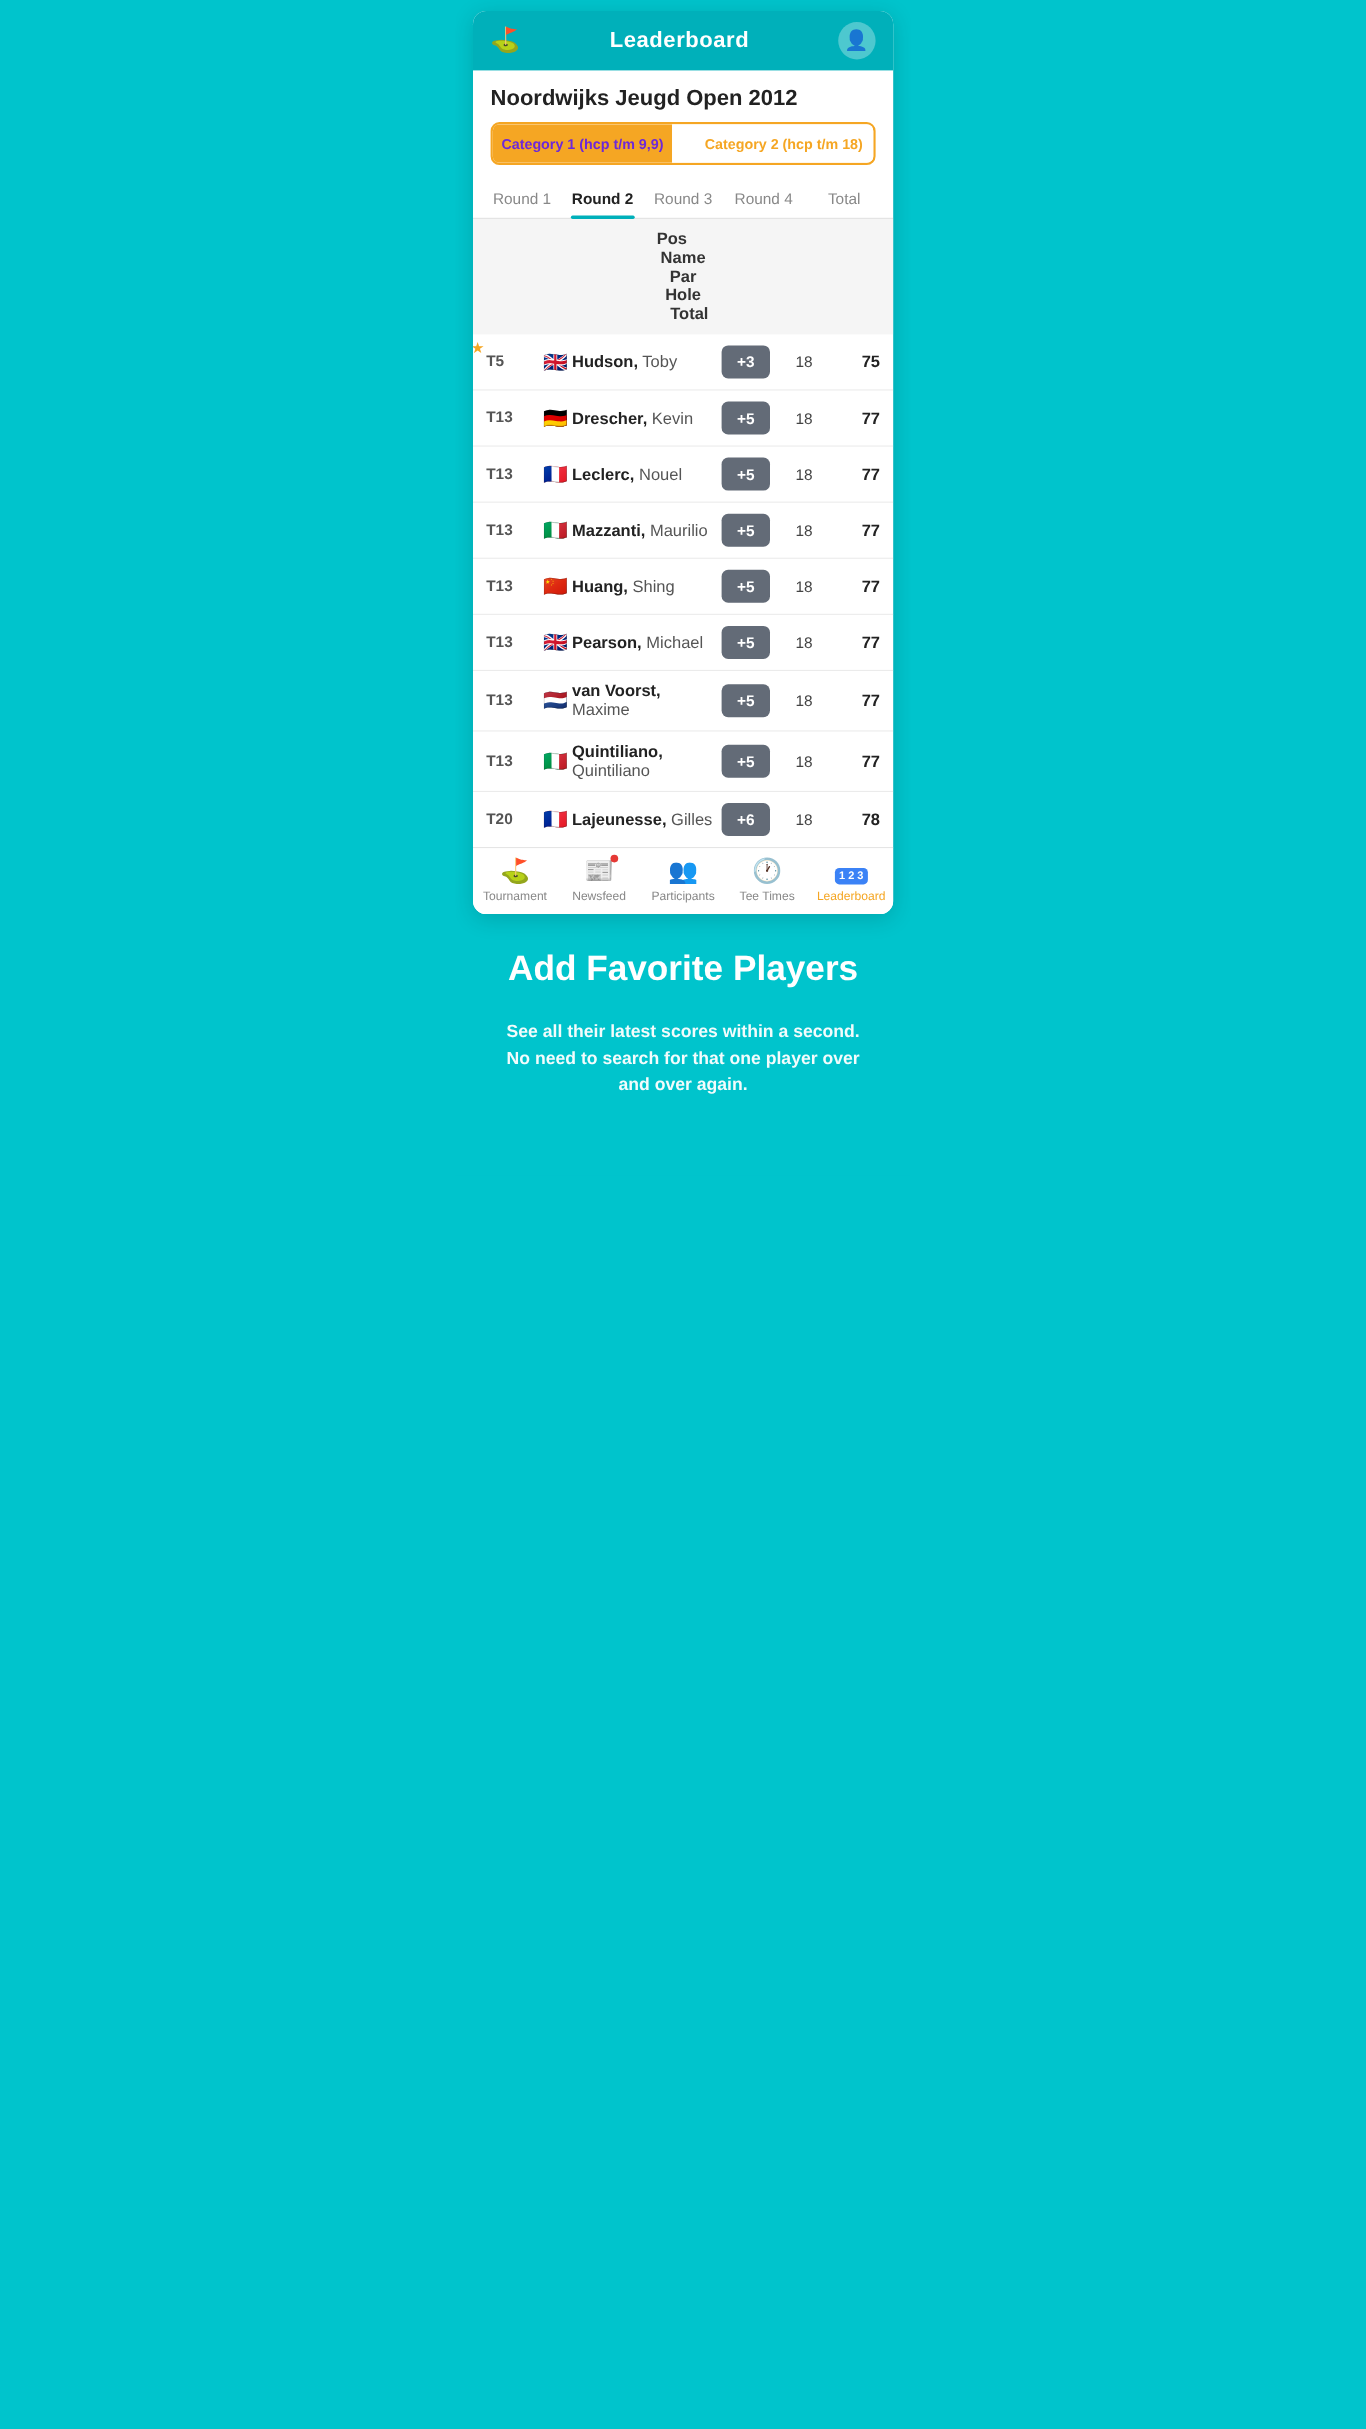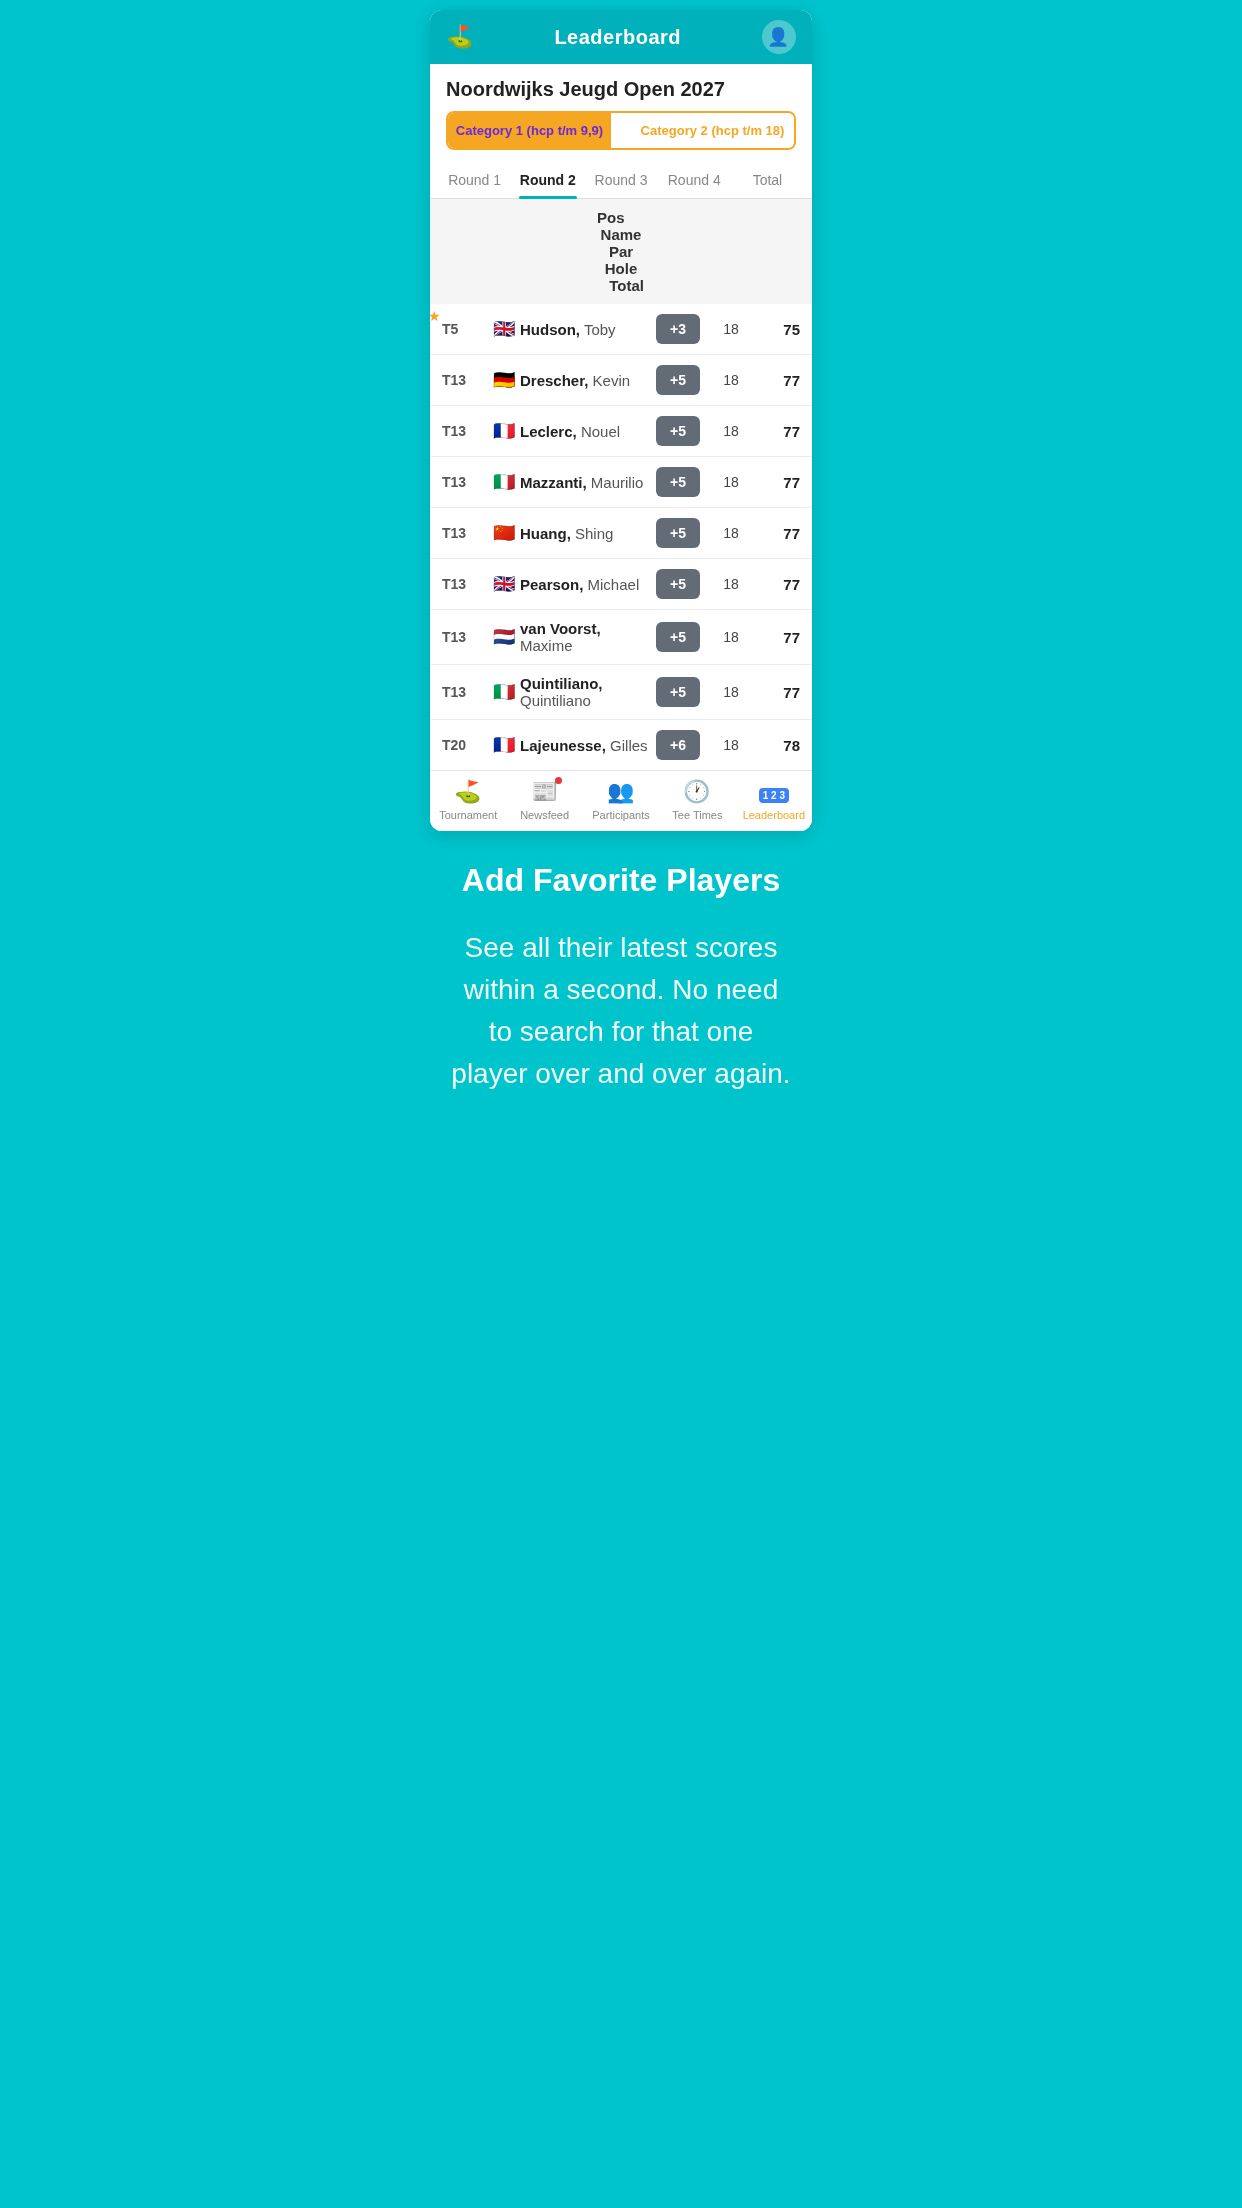--- a/index.html
+++ b/index.html
@@ -285,42 +285,42 @@
     }
 
     .promo-title {
       font-size: 32px;
       font-weight: 700;
       margin-bottom: 28px;
       line-height: 1.2;
     }
 
     .promo-text {
-      font-size: 28px;
-      font-weight: 400;
+      font-size: 16px;
+      font-weight: 700;
       line-height: 1.5;
       opacity: 0.95;
     }
   </style>
 </head>
 <body>
 
 <div class="phone-frame">
 
   <div class="app-card">
 
     <div class="header-bar">
       <div class="header-icon">⛳</div>
       <div class="header-title">Leaderboard</div>
       <div class="header-avatar">
         <span>👤</span>
       </div>
     </div>
 
-    <div class="tournament-title">Noordwijks Jeugd Open 2027</div>
+    <div class="tournament-title">Noordwijks Jeugd Open 2012</div>
 
     <div>
       <div class="category-tabs">
         <div class="category-tab active">Category 1 (hcp t/m 9,9)</div>
         <div class="category-tab inactive">Category 2 (hcp t/m 18)</div>
       </div>
     </div>
 
     <div class="round-tabs">
       <div class="round-tab">Round 1</div>

